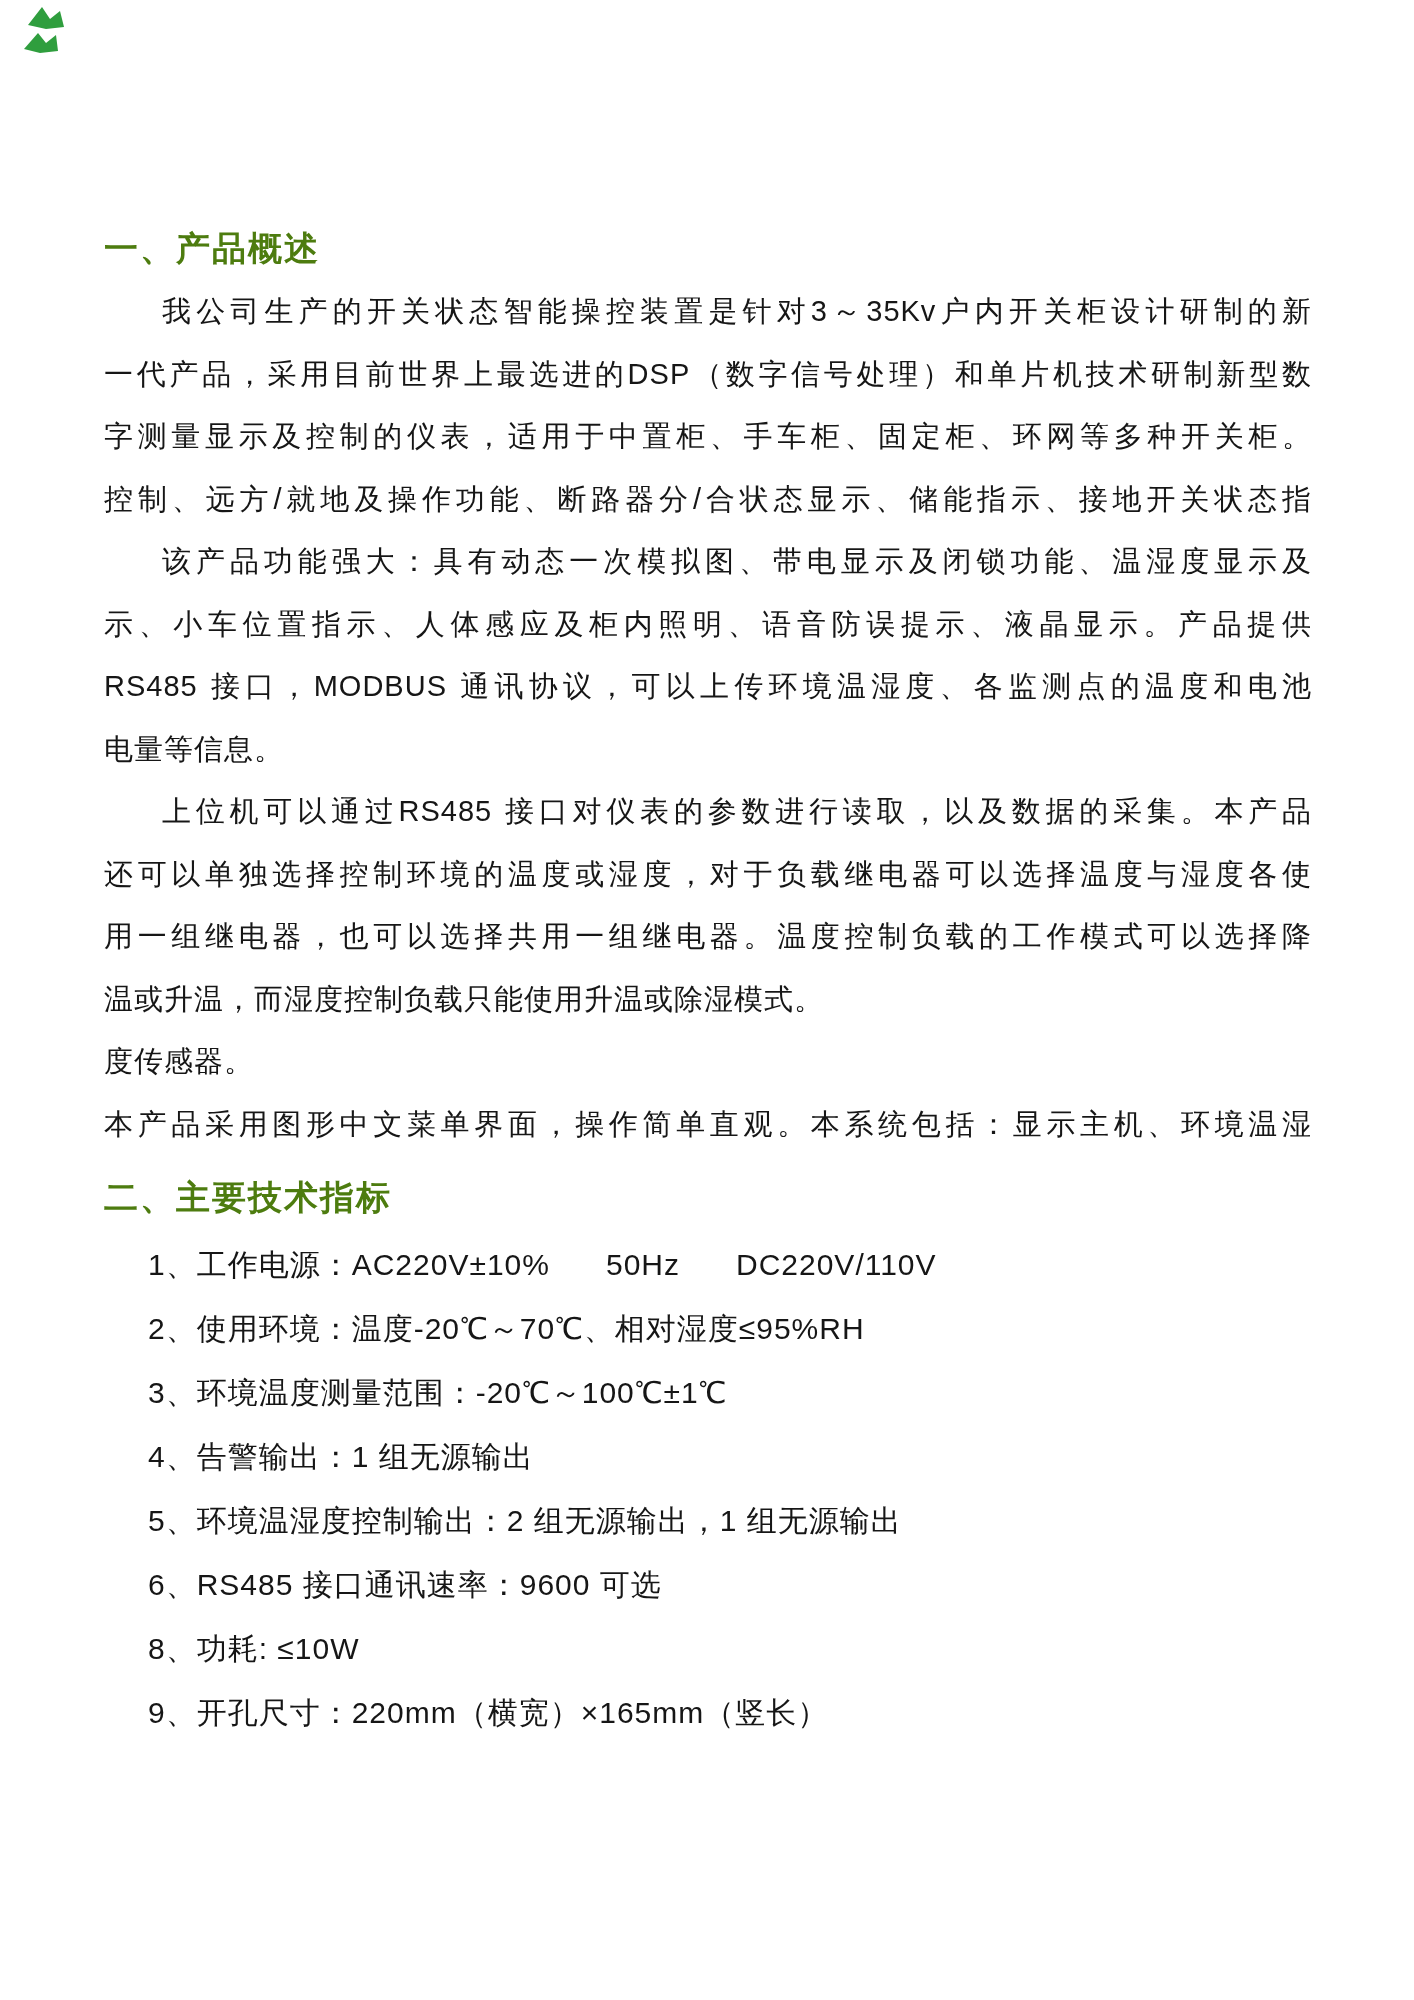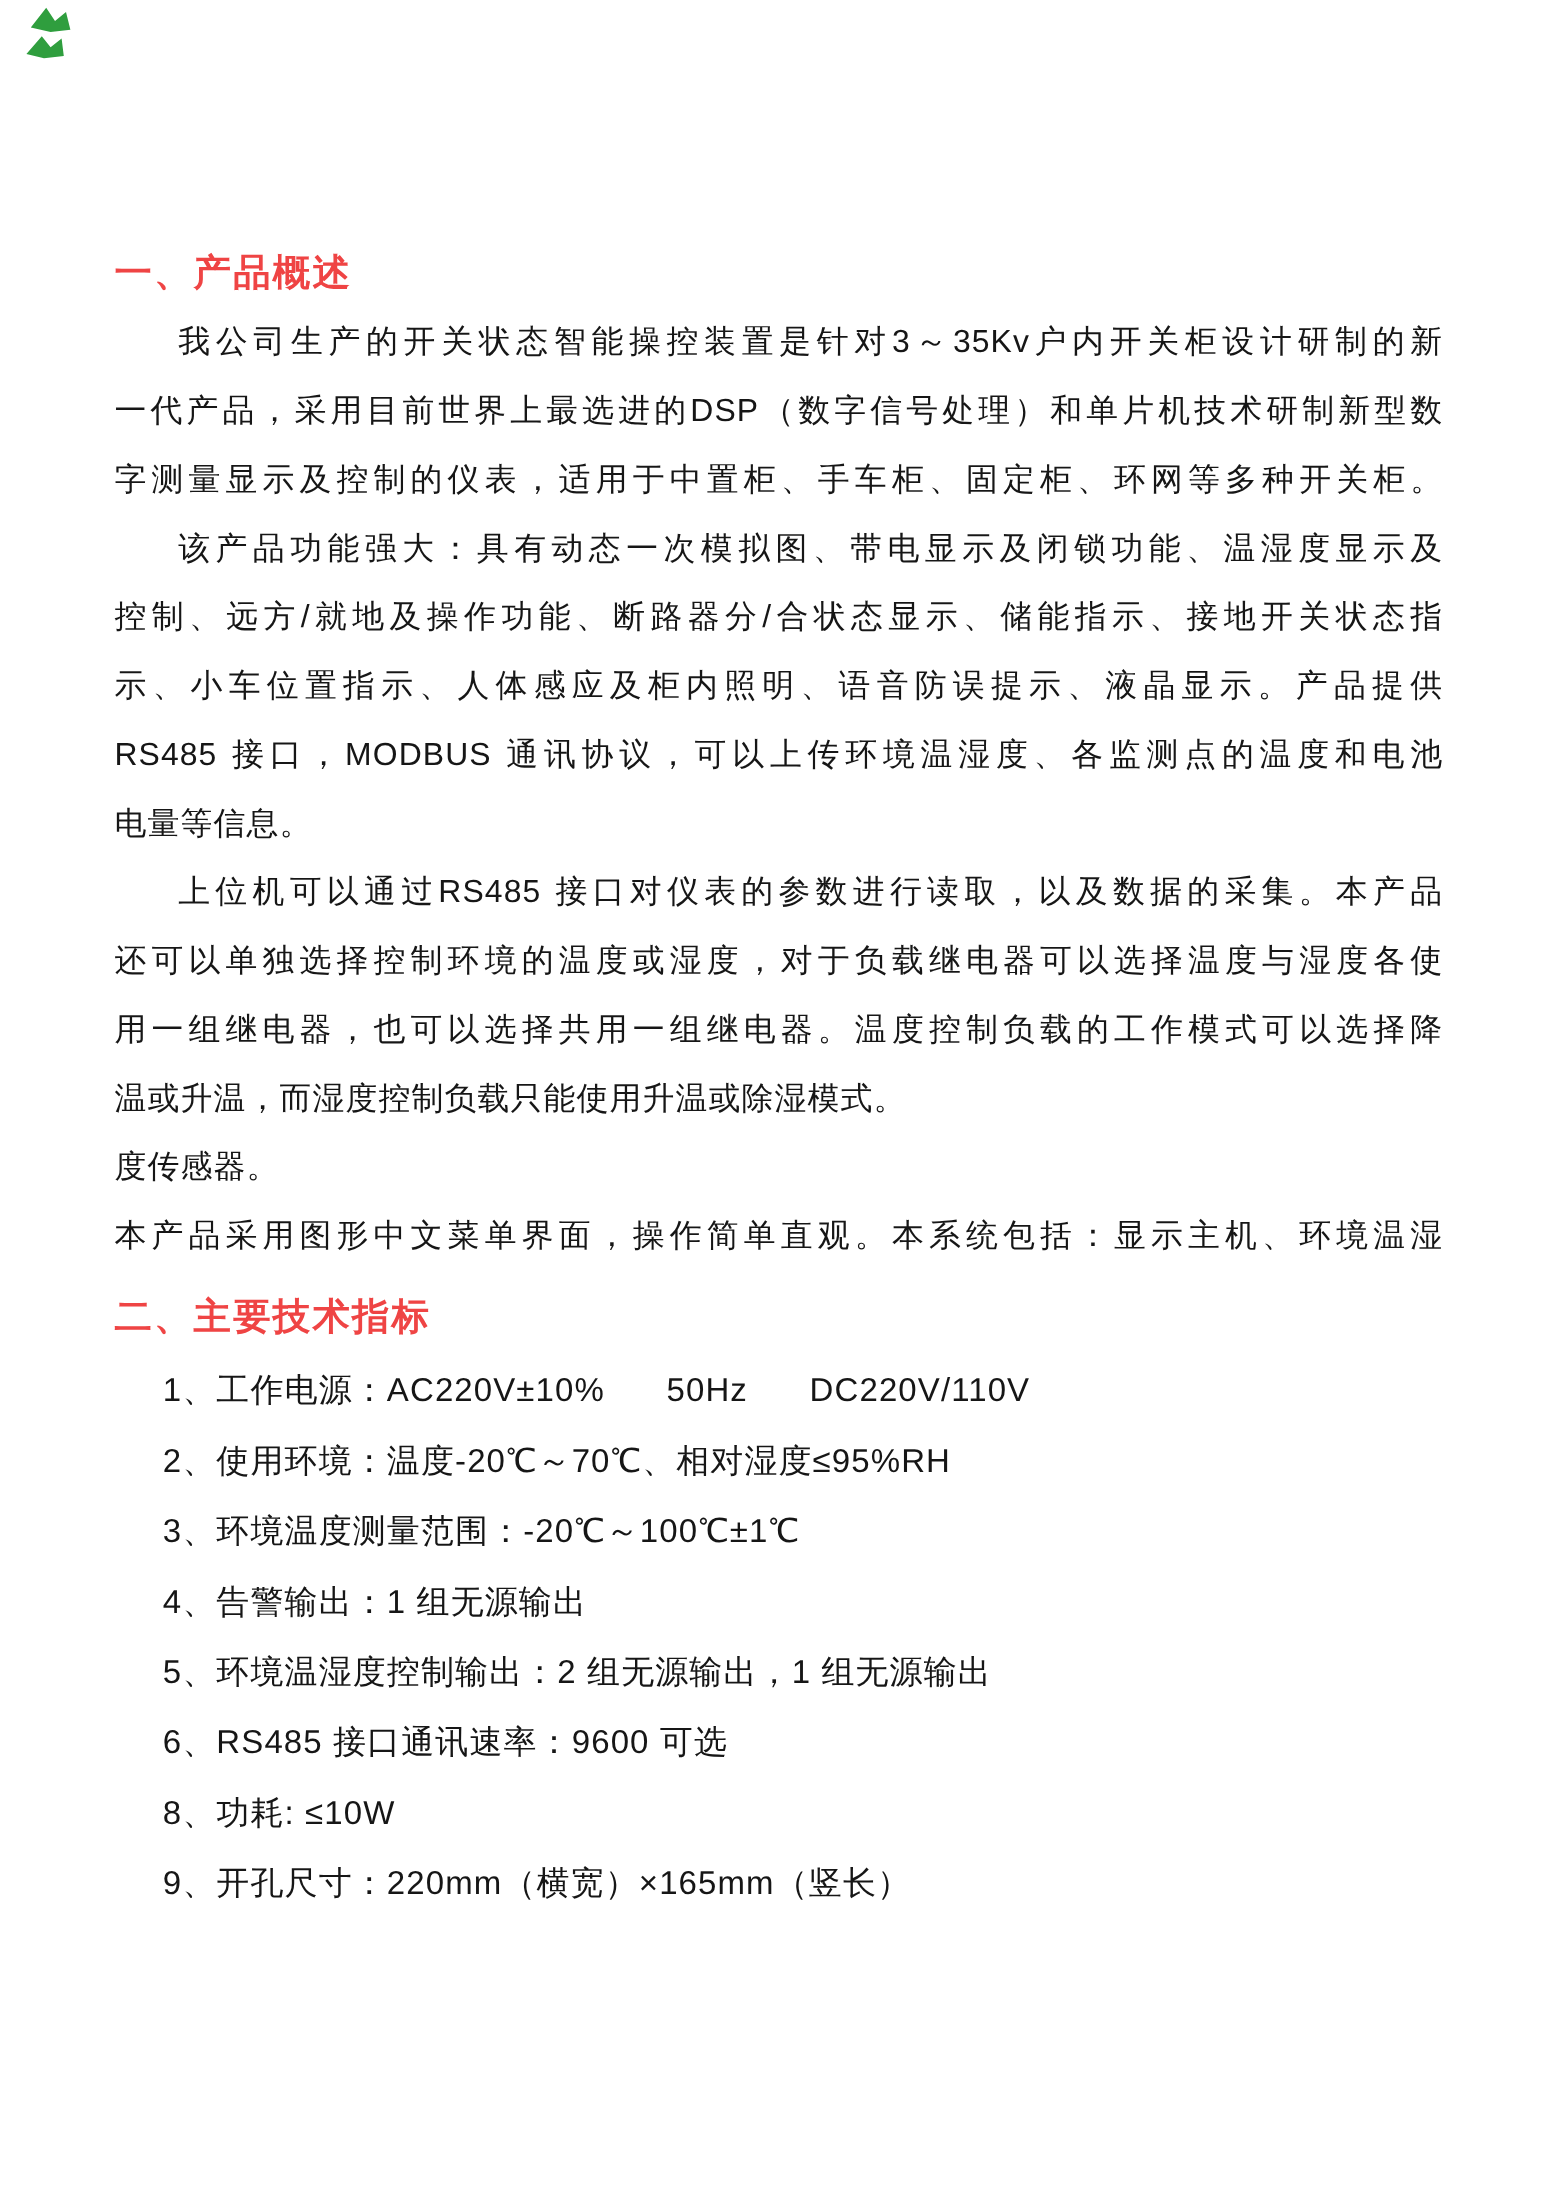--- a/index.html
+++ b/index.html
@@ -28,21 +28,21 @@
     top: 226px;
     left: 104px;
     width: 1208px;
   }
   .sec-heading {
     font-size: 34px;
     font-weight: 700;
     line-height: 44px;
     letter-spacing: 2px;
     margin: 0;
-    color: #ef4444;
+    color: #4d7c0f;
   }
   .para-block {
     margin-top: 10px;
   }
   .line {
     font-size: 29px;
     line-height: 62.5px;
     letter-spacing: 1px;
     text-align: justify;
     text-align-last: justify;
@@ -82,22 +82,22 @@
   </svg>
 
   <div class="content">
 
     <h1 class="sec-heading">一、产品概述</h1>
 
     <div class="para-block">
       <div class="line indent">我公司生产的开关状态智能操控装置是针对3～35Kv户内开关柜设计研制的新</div>
       <div class="line">一代产品，采用目前世界上最选进的DSP（数字信号处理）和单片机技术研制新型数</div>
       <div class="line">字测量显示及控制的仪表，适用于中置柜、手车柜、固定柜、环网等多种开关柜。</div>
+      <div class="line">控制、远方/就地及操作功能、断路器分/合状态显示、储能指示、接地开关状态指</div>
       <div class="line indent">该产品功能强大：具有动态一次模拟图、带电显示及闭锁功能、温湿度显示及</div>
-      <div class="line">控制、远方/就地及操作功能、断路器分/合状态显示、储能指示、接地开关状态指</div>
       <div class="line">示、小车位置指示、人体感应及柜内照明、语音防误提示、液晶显示。产品提供</div>
       <div class="line">RS485 接口，MODBUS 通讯协议，可以上传环境温湿度、各监测点的温度和电池</div>
       <div class="line short">电量等信息。</div>
       <div class="line indent">上位机可以通过RS485 接口对仪表的参数进行读取，以及数据的采集。本产品</div>
       <div class="line">还可以单独选择控制环境的温度或湿度，对于负载继电器可以选择温度与湿度各使</div>
       <div class="line">用一组继电器，也可以选择共用一组继电器。温度控制负载的工作模式可以选择降</div>
       <div class="line short">温或升温，而湿度控制负载只能使用升温或除湿模式。</div>
       <div class="line short">度传感器。</div>
       <div class="line">本产品采用图形中文菜单界面，操作简单直观。本系统包括：显示主机、环境温湿</div>
     </div>

